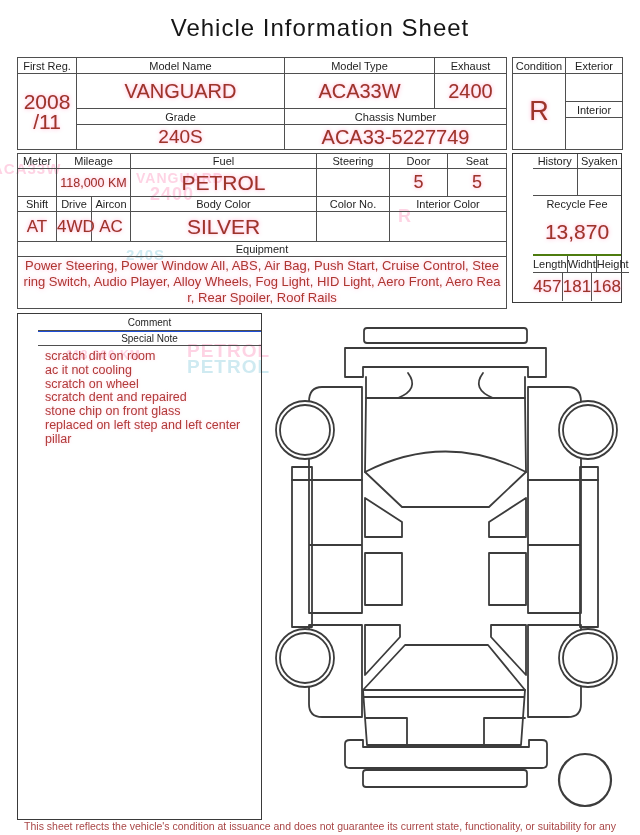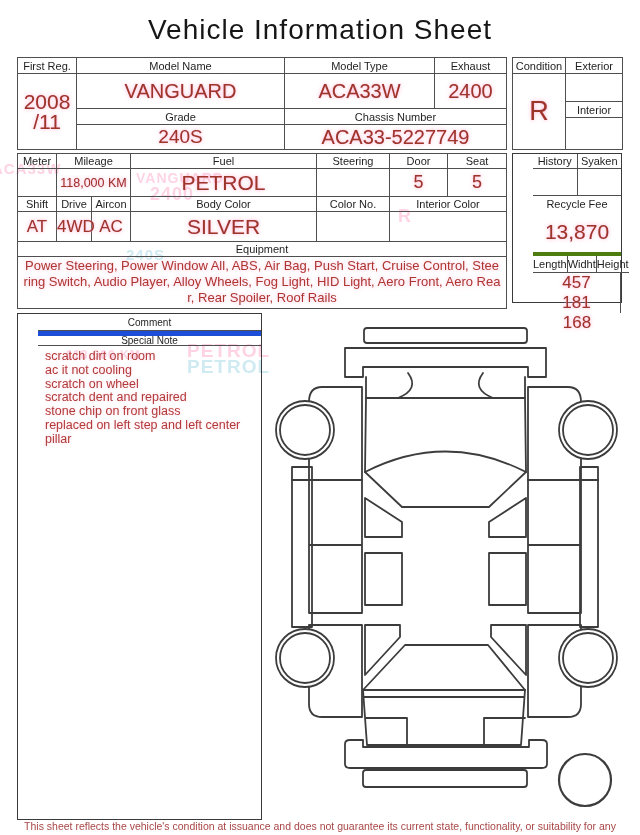--- a/index.html
+++ b/index.html
@@ -3,21 +3,21 @@
 <meta charset="utf-8">
 <style>
   html,body{margin:0;padding:0;background:#ffffff;}
   .page{
     position:relative;width:640px;height:835px;background:#fff;
     font-family:"Liberation Sans","DejaVu Sans",sans-serif;
     overflow:hidden;color:#1c1c1c;
   }
   .title{
     position:absolute;top:14px;left:0;width:640px;text-align:center;
-    font-size:28px;letter-spacing:1px;color:#161616;
+    font-size:24px;letter-spacing:1px;color:#161616;
   }
   table.tbl{
     position:absolute;border-collapse:collapse;table-layout:fixed;
     border:1.5px solid #3a3a3a;
   }
   table.tbl td{
     border:1px solid #4f4f4f;padding:0;text-align:center;vertical-align:middle;
     overflow:visible;white-space:nowrap;
   }
   .lbl{font-size:11px;color:#1e1e1e;}
@@ -33,21 +33,21 @@
     font-size:13px;line-height:16px;text-align:center;color:#ae3530;
     white-space:normal !important;word-break:break-all;padding:1px 5px 2px 5px !important;
     text-shadow:0 0 4px rgba(255,170,205,.75);
   }
   
   .panel{position:absolute;border:1.5px solid #3a3a3a;box-sizing:border-box;background:transparent;padding-left:20px;}
   .hrow{display:flex;box-sizing:border-box;}
   .hcell{flex:1;box-sizing:border-box;display:flex;align-items:center;justify-content:center;}
   .bb{border-bottom:1px solid #4f4f4f;}
   .br{border-right:1px solid #4f4f4f;}
-  .bt{border-top:5px solid #1d4ed8;}
+  .bt{border-top:1px solid #1d4ed8;}
   .box-head{
     height:17px;display:flex;align-items:center;justify-content:center;
     font-size:10px;color:#1e1e1e;box-sizing:border-box;
   }
   .note-line{
     font-size:12.5px;line-height:13.8px;color:#b23a38;text-align:left;
     text-shadow:0 0 3px rgba(255,175,205,.55);white-space:normal;
   }
   .comment-body,.note-body{padding:4px 7px;box-sizing:border-box;text-align:left;}
   .footer{
@@ -186,30 +186,30 @@
 
   <div class="panel" style="left:512px;top:153px;width:110px;height:150px;">
     <div class="hrow" style="height:15px;">
       <div class="hcell lbl bb br">History</div>
       <div class="hcell lbl bb">Syaken</div>
     </div>
     <div class="hrow" style="height:27px;">
       <div class="hcell bb br"></div>
       <div class="hcell bb"></div>
     </div>
-    <div style="height:60px;border-bottom:4px solid #4d7c0f;box-sizing:border-box;">
+    <div style="height:60px;border-bottom:2px solid #4d7c0f;box-sizing:border-box;">
       <div class="lbl" style="height:16px;display:flex;align-items:center;justify-content:center;">Recycle Fee</div>
       <div class="red hl v21" style="height:40px;display:flex;align-items:center;justify-content:center;">13,870</div>
     </div>
     <div class="hrow" style="height:17px;">
       <div class="hcell lbl bb br">Length</div>
       <div class="hcell lbl bb br">Widht</div>
       <div class="hcell lbl bb">Height</div>
     </div>
-    <div class="hrow" style="height:28px;flex-direction:column;">
+    <div class="hrow" style="height:28px;">
       <div class="hcell red hl v17 br">457</div>
       <div class="hcell red hl v17 br">181</div>
       <div class="hcell red hl v17">168</div>
     </div>
   </div>
 
   <div class="panel" style="left:17px;top:313px;width:245px;height:507px;">
     <div class="box-head bb">Comment</div>
     <div class="box-head bt bb" style="height:15px;">Special Note</div>
     <div class="note-body">

